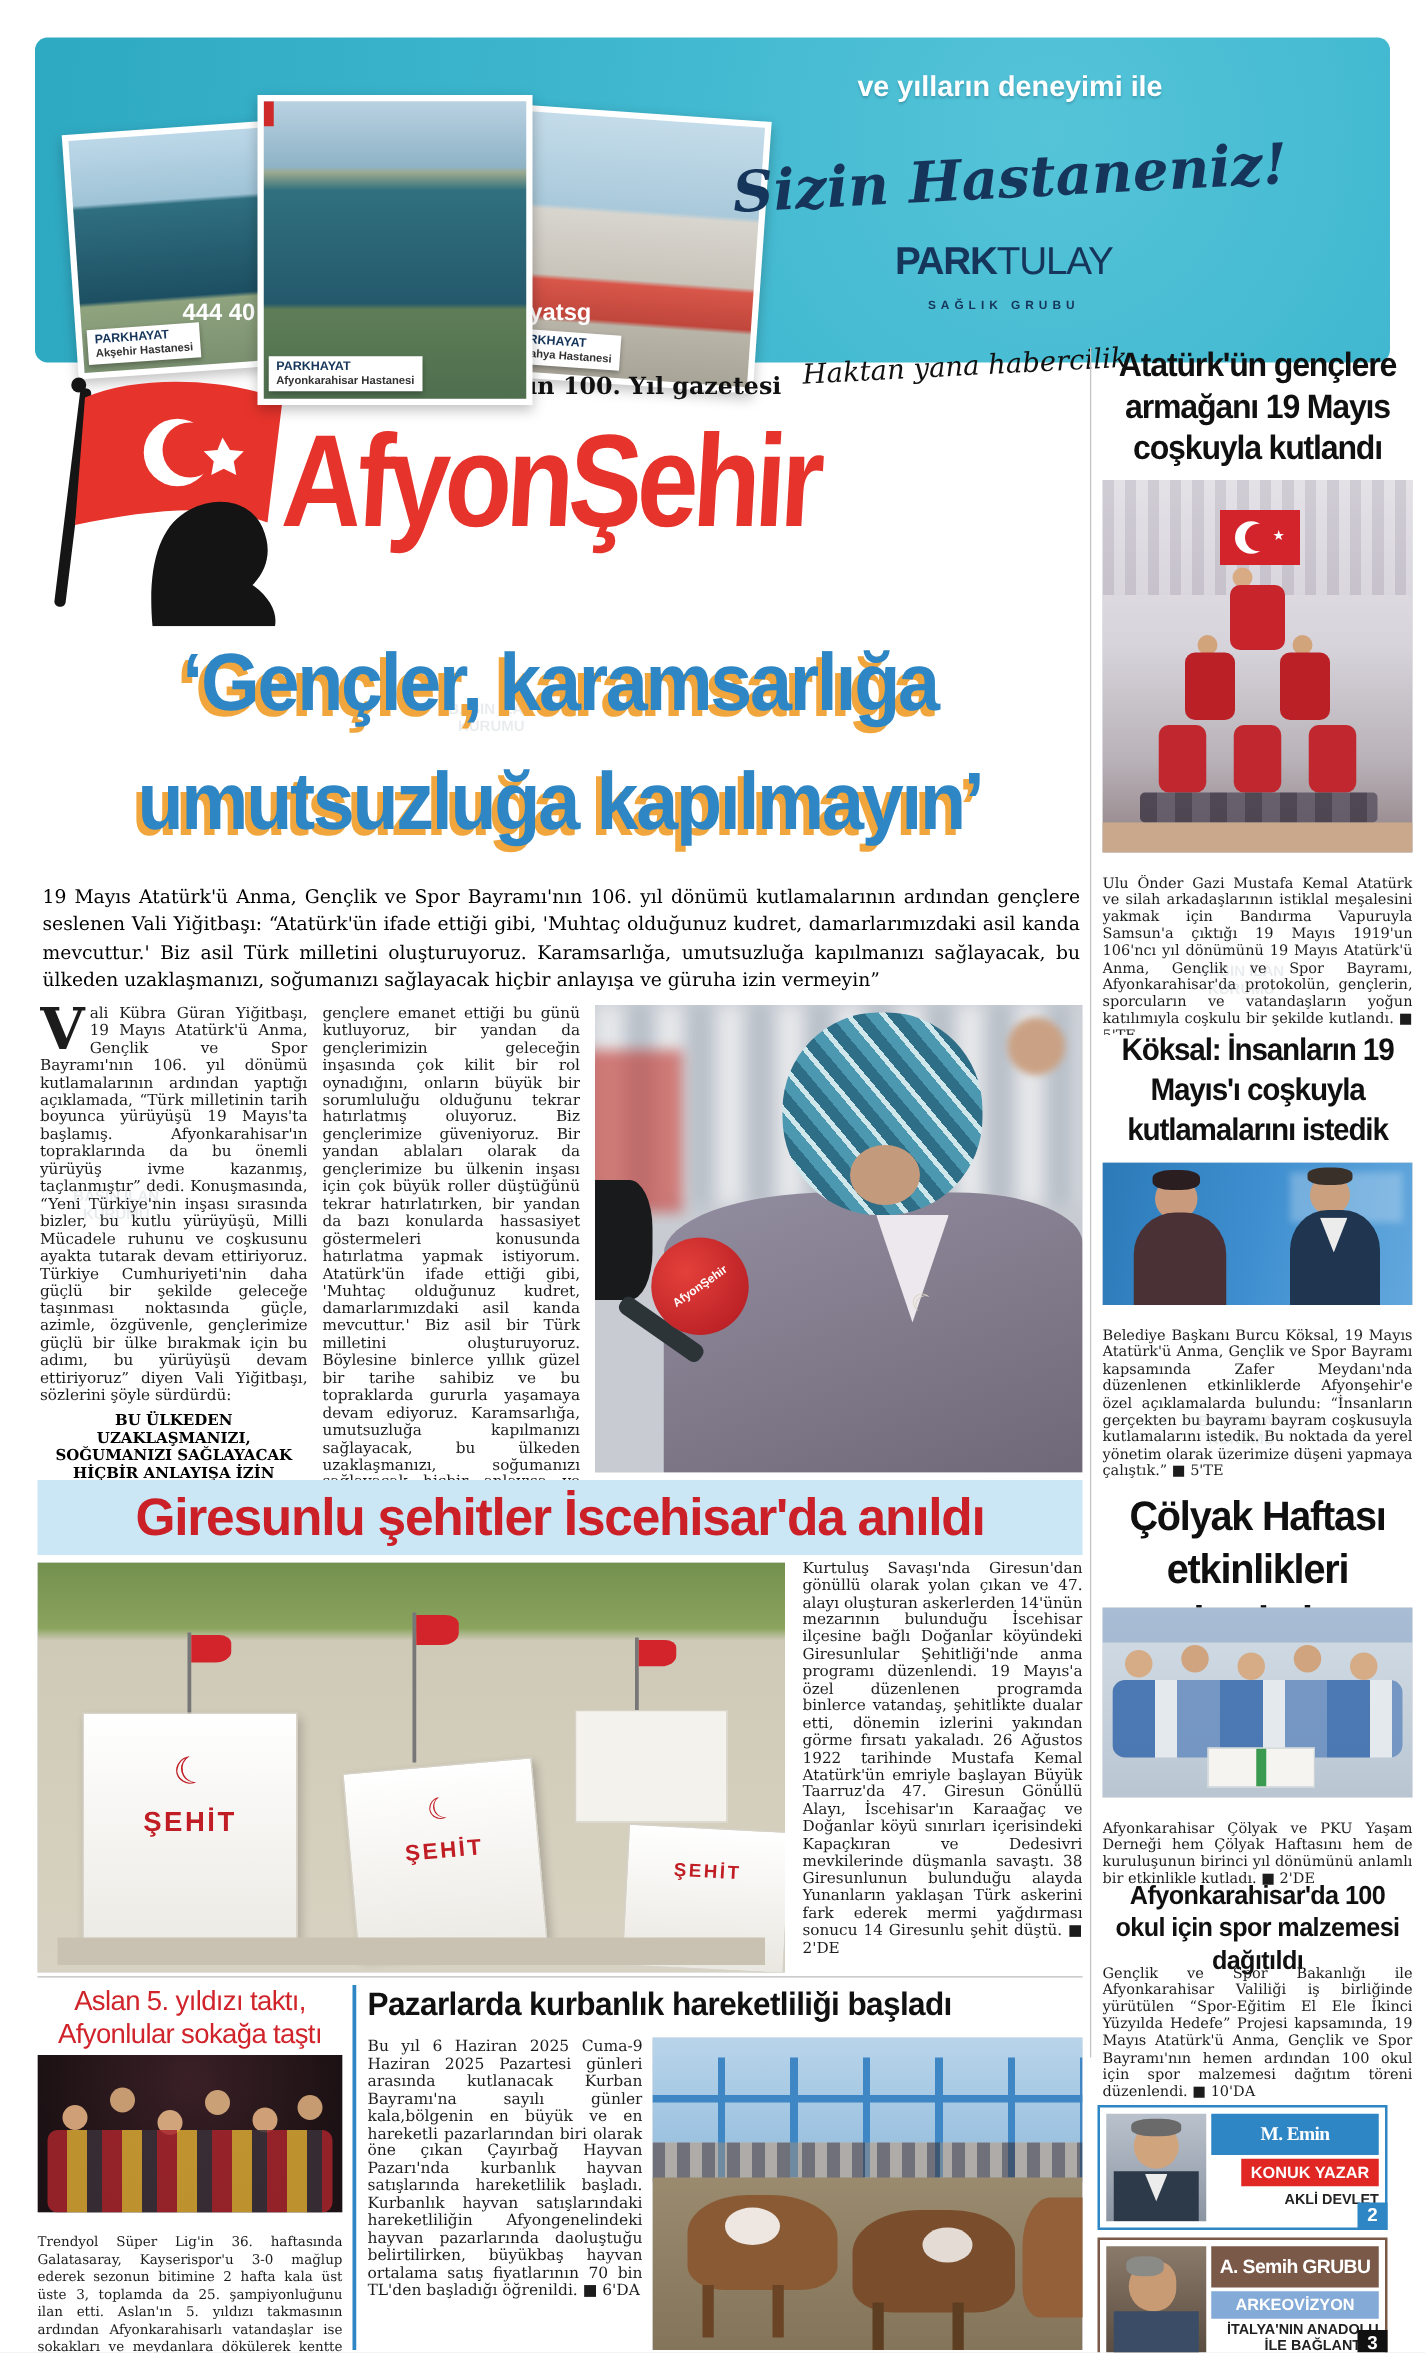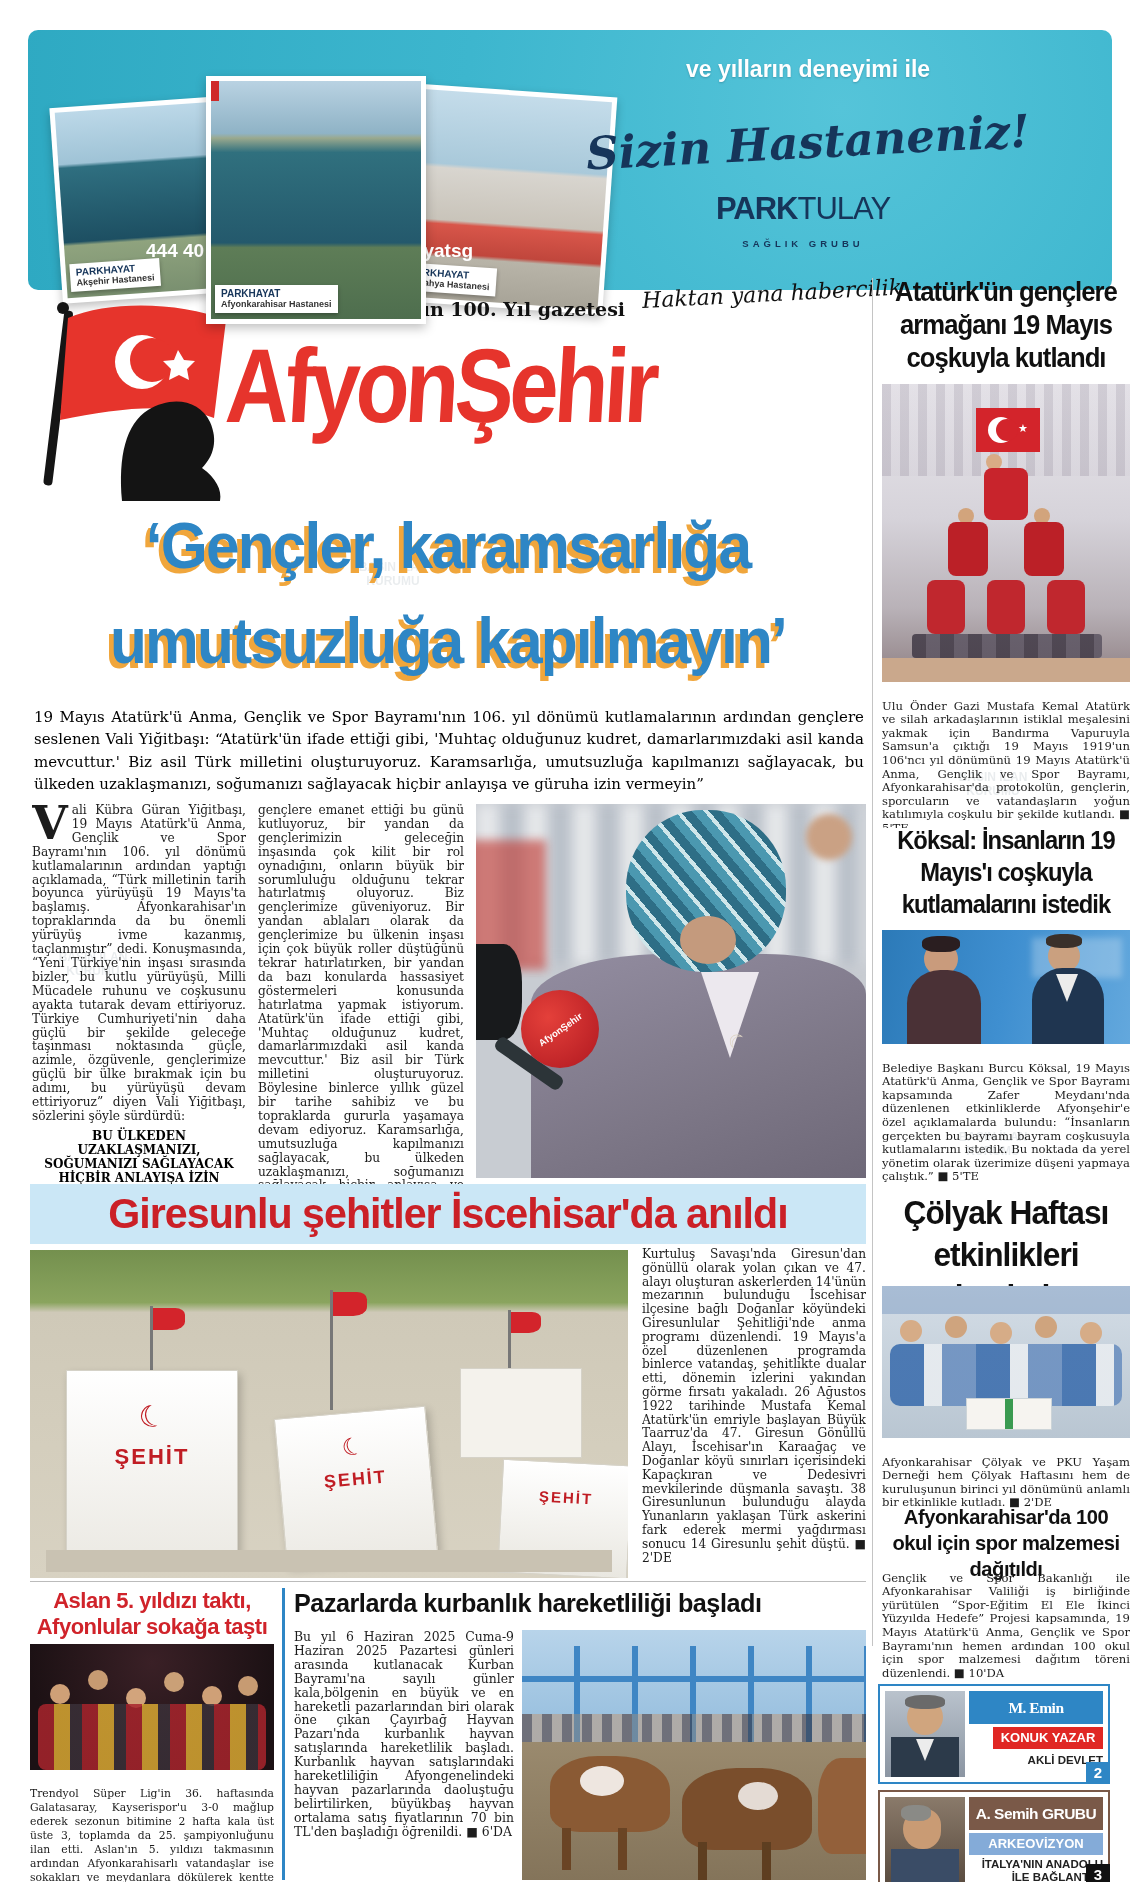--- a/index.html
+++ b/index.html
@@ -33,21 +33,21 @@
   
   .leadhl{font-weight:800;font-size:65px;line-height:95px;color:#2e86c5;text-shadow:-5px 5px 0 #f0a63c;text-align:center;letter-spacing:-2px;transform:scaleX(.93);transform-origin:center top;white-space:nowrap;}
   .standfirst{font-family:"DejaVu Serif",serif;font-size:15px;line-height:22.4px;color:#000;}
   .colbody{font-family:"DejaVu Serif",serif;font-size:12.2px;line-height:13.9px;margin:0;}
   .dropcap{float:left;font-size:46px;line-height:38px;font-weight:bold;padding-right:4px;font-family:"DejaVu Serif",serif;}
   .subhead{font-family:"DejaVu Serif",serif;font-weight:bold;font-size:12px;line-height:14px;text-align:center;margin:5px 0;color:#000;}
   
   .gband{background:#cbe7f6;}
   .gheadline{font-weight:800;font-size:42px;line-height:60px;color:#cb2027;text-align:center;letter-spacing:-1px;transform:scaleX(.98);}
   
-  .aslanhl{font-weight:700;font-size:22px;line-height:26px;color:#d0232a;text-align:center;letter-spacing:-0.5px;}
+  .aslanhl{font-weight:400;font-size:22px;line-height:26px;color:#d0232a;text-align:center;letter-spacing:-0.5px;}
   .pazarhl{font-weight:800;font-size:26px;line-height:34px;color:#111;letter-spacing:-0.5px;transform:scaleX(.97);transform-origin:left;white-space:nowrap;}
   .smallbody{font-family:"DejaVu Serif",serif;font-size:10.8px;line-height:14px;}
   
   .sbhl1{font-weight:800;font-size:27px;line-height:33px;text-align:center;letter-spacing:-1px;color:#101010;transform:scaleX(.95);}
   .sbhl2{font-weight:800;font-size:25px;line-height:32px;text-align:center;letter-spacing:-1px;color:#101010;transform:scaleX(.95);}
   .sbhl3{font-weight:800;font-size:33px;line-height:42px;text-align:center;letter-spacing:-1px;color:#101010;transform:scaleX(.96);}
   .sbhl4{font-weight:800;font-size:21px;line-height:26px;text-align:center;letter-spacing:-0.5px;color:#101010;transform:scaleX(.96);}
   .sbbody{font-family:"DejaVu Serif",serif;font-size:11.6px;line-height:13.6px;}
   .colbox{position:absolute;width:228px;background:#fff;}
   .colbox .cphoto{position:absolute;left:5px;top:5px;width:80px;height:86px;overflow:hidden;}

